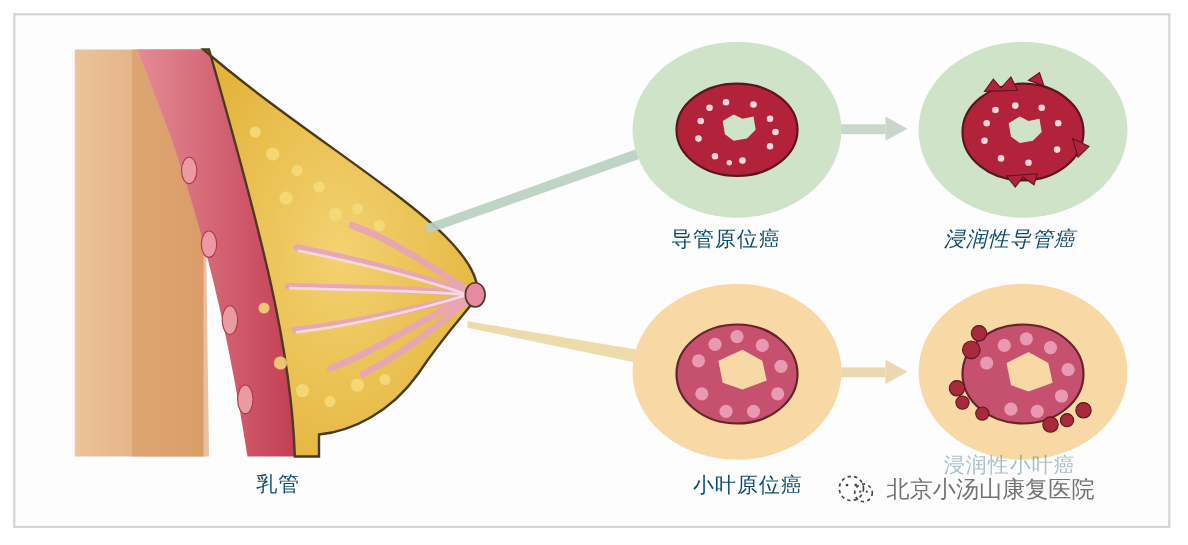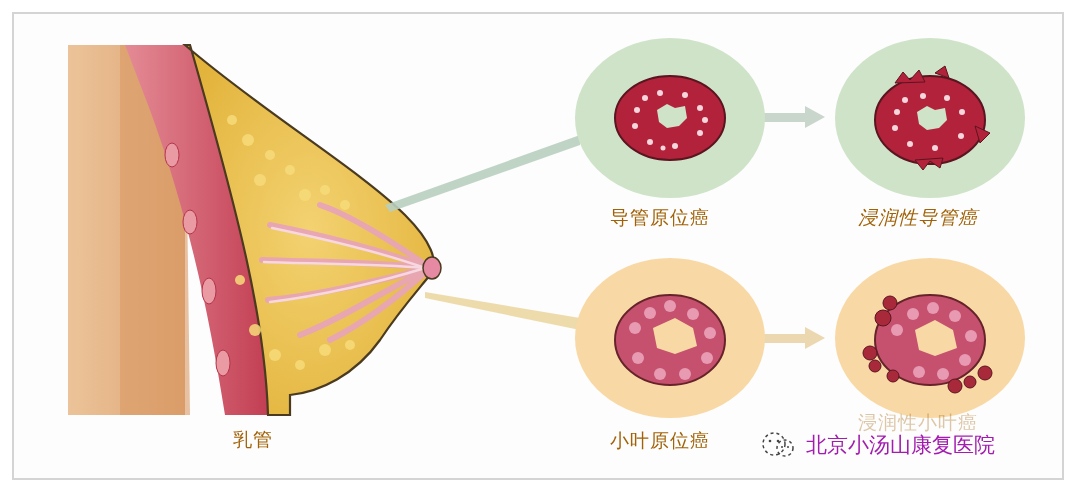--- a/index.html
+++ b/index.html
@@ -6,29 +6,29 @@
   body {
     width: 1080px; height: 495px; background: #ffffff; position: relative; overflow: hidden;
     font-family: "DejaVu Sans", "Liberation Sans", sans-serif;
   }
   .frame {
     position: absolute; left: 12px; top: 12px; width: 1052px; height: 468px;
     border: 2px solid #d4d4d4; background: #fdfdfd; box-sizing: border-box;
   }
   .anatomy { position: absolute; left: 0; top: 0; width: 1080px; height: 495px; }
   .label {
-    position: absolute; font-size: 19px; color: #a16207; letter-spacing: 1px; white-space: nowrap;
+    position: absolute; font-size: 19px; color: #0c4a6e; letter-spacing: 1px; white-space: nowrap;
   }
   .circle {
     position: absolute; width: 190px; height: 160px; border-radius: 50%;
   }
   .circle svg { position: absolute; left: 0; top: 0; }
   .watermark {
     position: absolute; left: 758px; top: 430px; display: flex; align-items: center; gap: 8px;
-    color: #a21caf; font-size: 21px; white-space: nowrap;
+    color: #737373; font-size: 21px; white-space: nowrap;
   }
   .wm-icon { width: 40px; height: 30px; }
 </style>
 </head>
 <body>
 
 <div class="frame"></div>
 
 <svg class="anatomy" viewBox="0 0 1080 495" width="1080" height="495">
   <defs>
@@ -188,21 +188,21 @@
       <circle cx="108" cy="116" r="6"></circle>
         <circle cx="84" cy="114" r="6"></circle>
     </g>
     <polygon points="80,72 100,62 118,72 122,90 100,98 84,92" fill="#f8d9a6"></polygon>
   </svg>
 </div>
 
 <div class="label" style="left:233px; top:427px;font-family:Liberation Serif, serif;">乳管</div>
 <div class="label" style="left:610px; top:205px;">导管原位癌</div>
 <div class="label" style="left:858px; top:205px;font-style:italic;">浸润性导管癌</div>
-<div class="label" style="left:610px; top:428px;font-family:Liberation Serif, serif;">小叶原位癌</div>
+<div class="label" style="left:630px; top:428px;font-family:Liberation Serif, serif;">小叶原位癌</div>
 <div class="label" style="left:858px; top:410px; opacity:0.35;">浸润性小叶癌</div>
 
 <div class="watermark">
   <svg class="wm-icon" viewBox="0 0 40 30">
     <circle cx="16" cy="14" r="11" fill="none" stroke="#444" stroke-width="1.5" stroke-dasharray="3 3"></circle>
     <circle cx="27" cy="18" r="8" fill="none" stroke="#444" stroke-width="1.5" stroke-dasharray="3 3"></circle>
     <circle cx="12" cy="11" r="1.3" fill="#444"></circle>
       <circle cx="20" cy="11" r="1.3" fill="#444"></circle>
     <circle cx="24" cy="17" r="1" fill="#444"></circle>
       <circle cx="30" cy="17" r="1" fill="#444"></circle>

